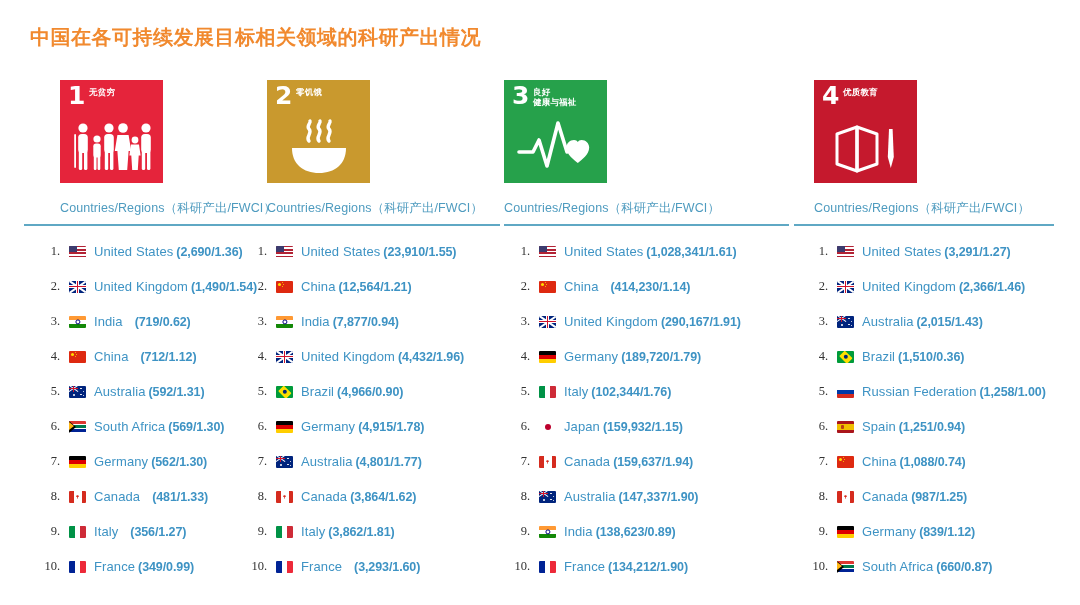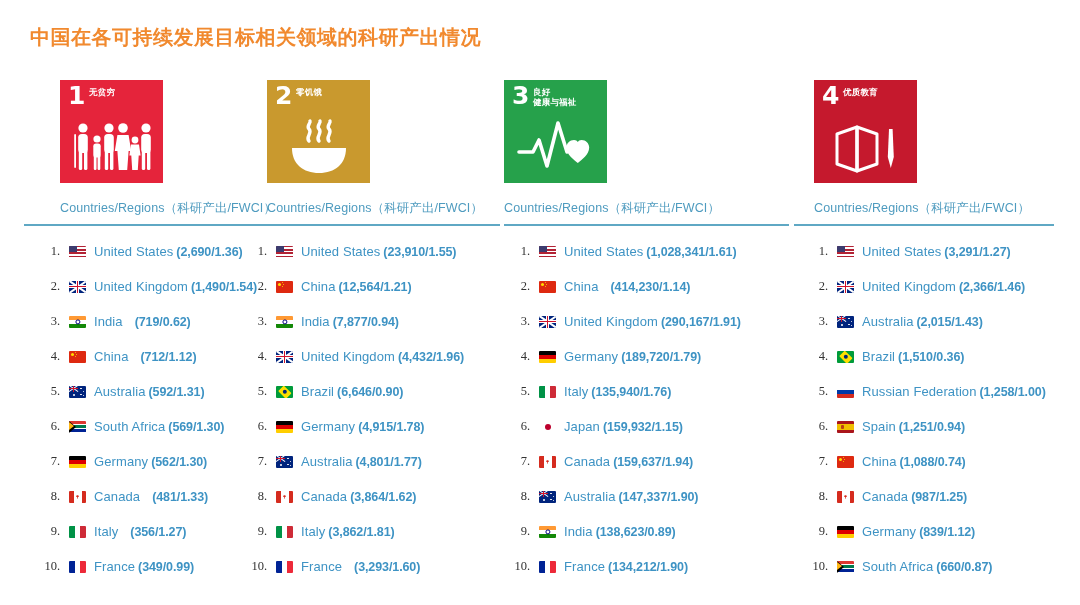--- a/index.html
+++ b/index.html
@@ -417,21 +417,21 @@
           <span class="cval">(4,432/1.96)</span>
         </div>
         <div class="row gap-sm">
           <span class="rank">5.</span>
           <span class="flag">
             <div style="position:absolute;inset:0;background:#009B3A"></div>
             <div class="f-dot" style="width:11px;height:7.5px;background:#FEDF00;transform:translate(-50%,-50%) rotate(45deg);border-radius:1px"></div>
             <div class="f-dot" style="width:4.4px;height:4.4px;background:#002776;border-radius:50%"></div>
           </span>
           <span class="cname">Brazil</span>
-          <span class="cval">(6,646/0.90)</span>
+          <span class="cval">(4,966/0.90)</span>
         </div>
         <div class="row gap-sm">
           <span class="rank">6.</span>
           <span class="flag">
             <div class="f-stripes-h">
               <i style="height:4px;background:#000000"></i>
               <i style="height:4px;background:#DD0000"></i>
               <i style="height:4px;background:#FFCE00"></i>
             </div>
           </span>
@@ -572,21 +572,21 @@
         <div class="row gap-sm">
           <span class="rank">5.</span>
           <span class="flag">
             <div class="f-vert">
               <i style="background:#009246"></i>
               <i style="background:#ffffff"></i>
               <i style="background:#CE2B37"></i>
             </div>
           </span>
           <span class="cname">Italy</span>
-          <span class="cval">(135,940/1.76)</span>
+          <span class="cval">(102,344/1.76)</span>
         </div>
         <div class="row gap-sm">
           <span class="rank">6.</span>
           <span class="flag">
             <div style="position:absolute;inset:0;background:#ffffff"></div>
             <div class="f-dot" style="width:6px;height:6px;background:#BC002D"></div>
           </span>
           <span class="cname">Japan</span>
           <span class="cval">(159,932/1.15)</span>
         </div>

